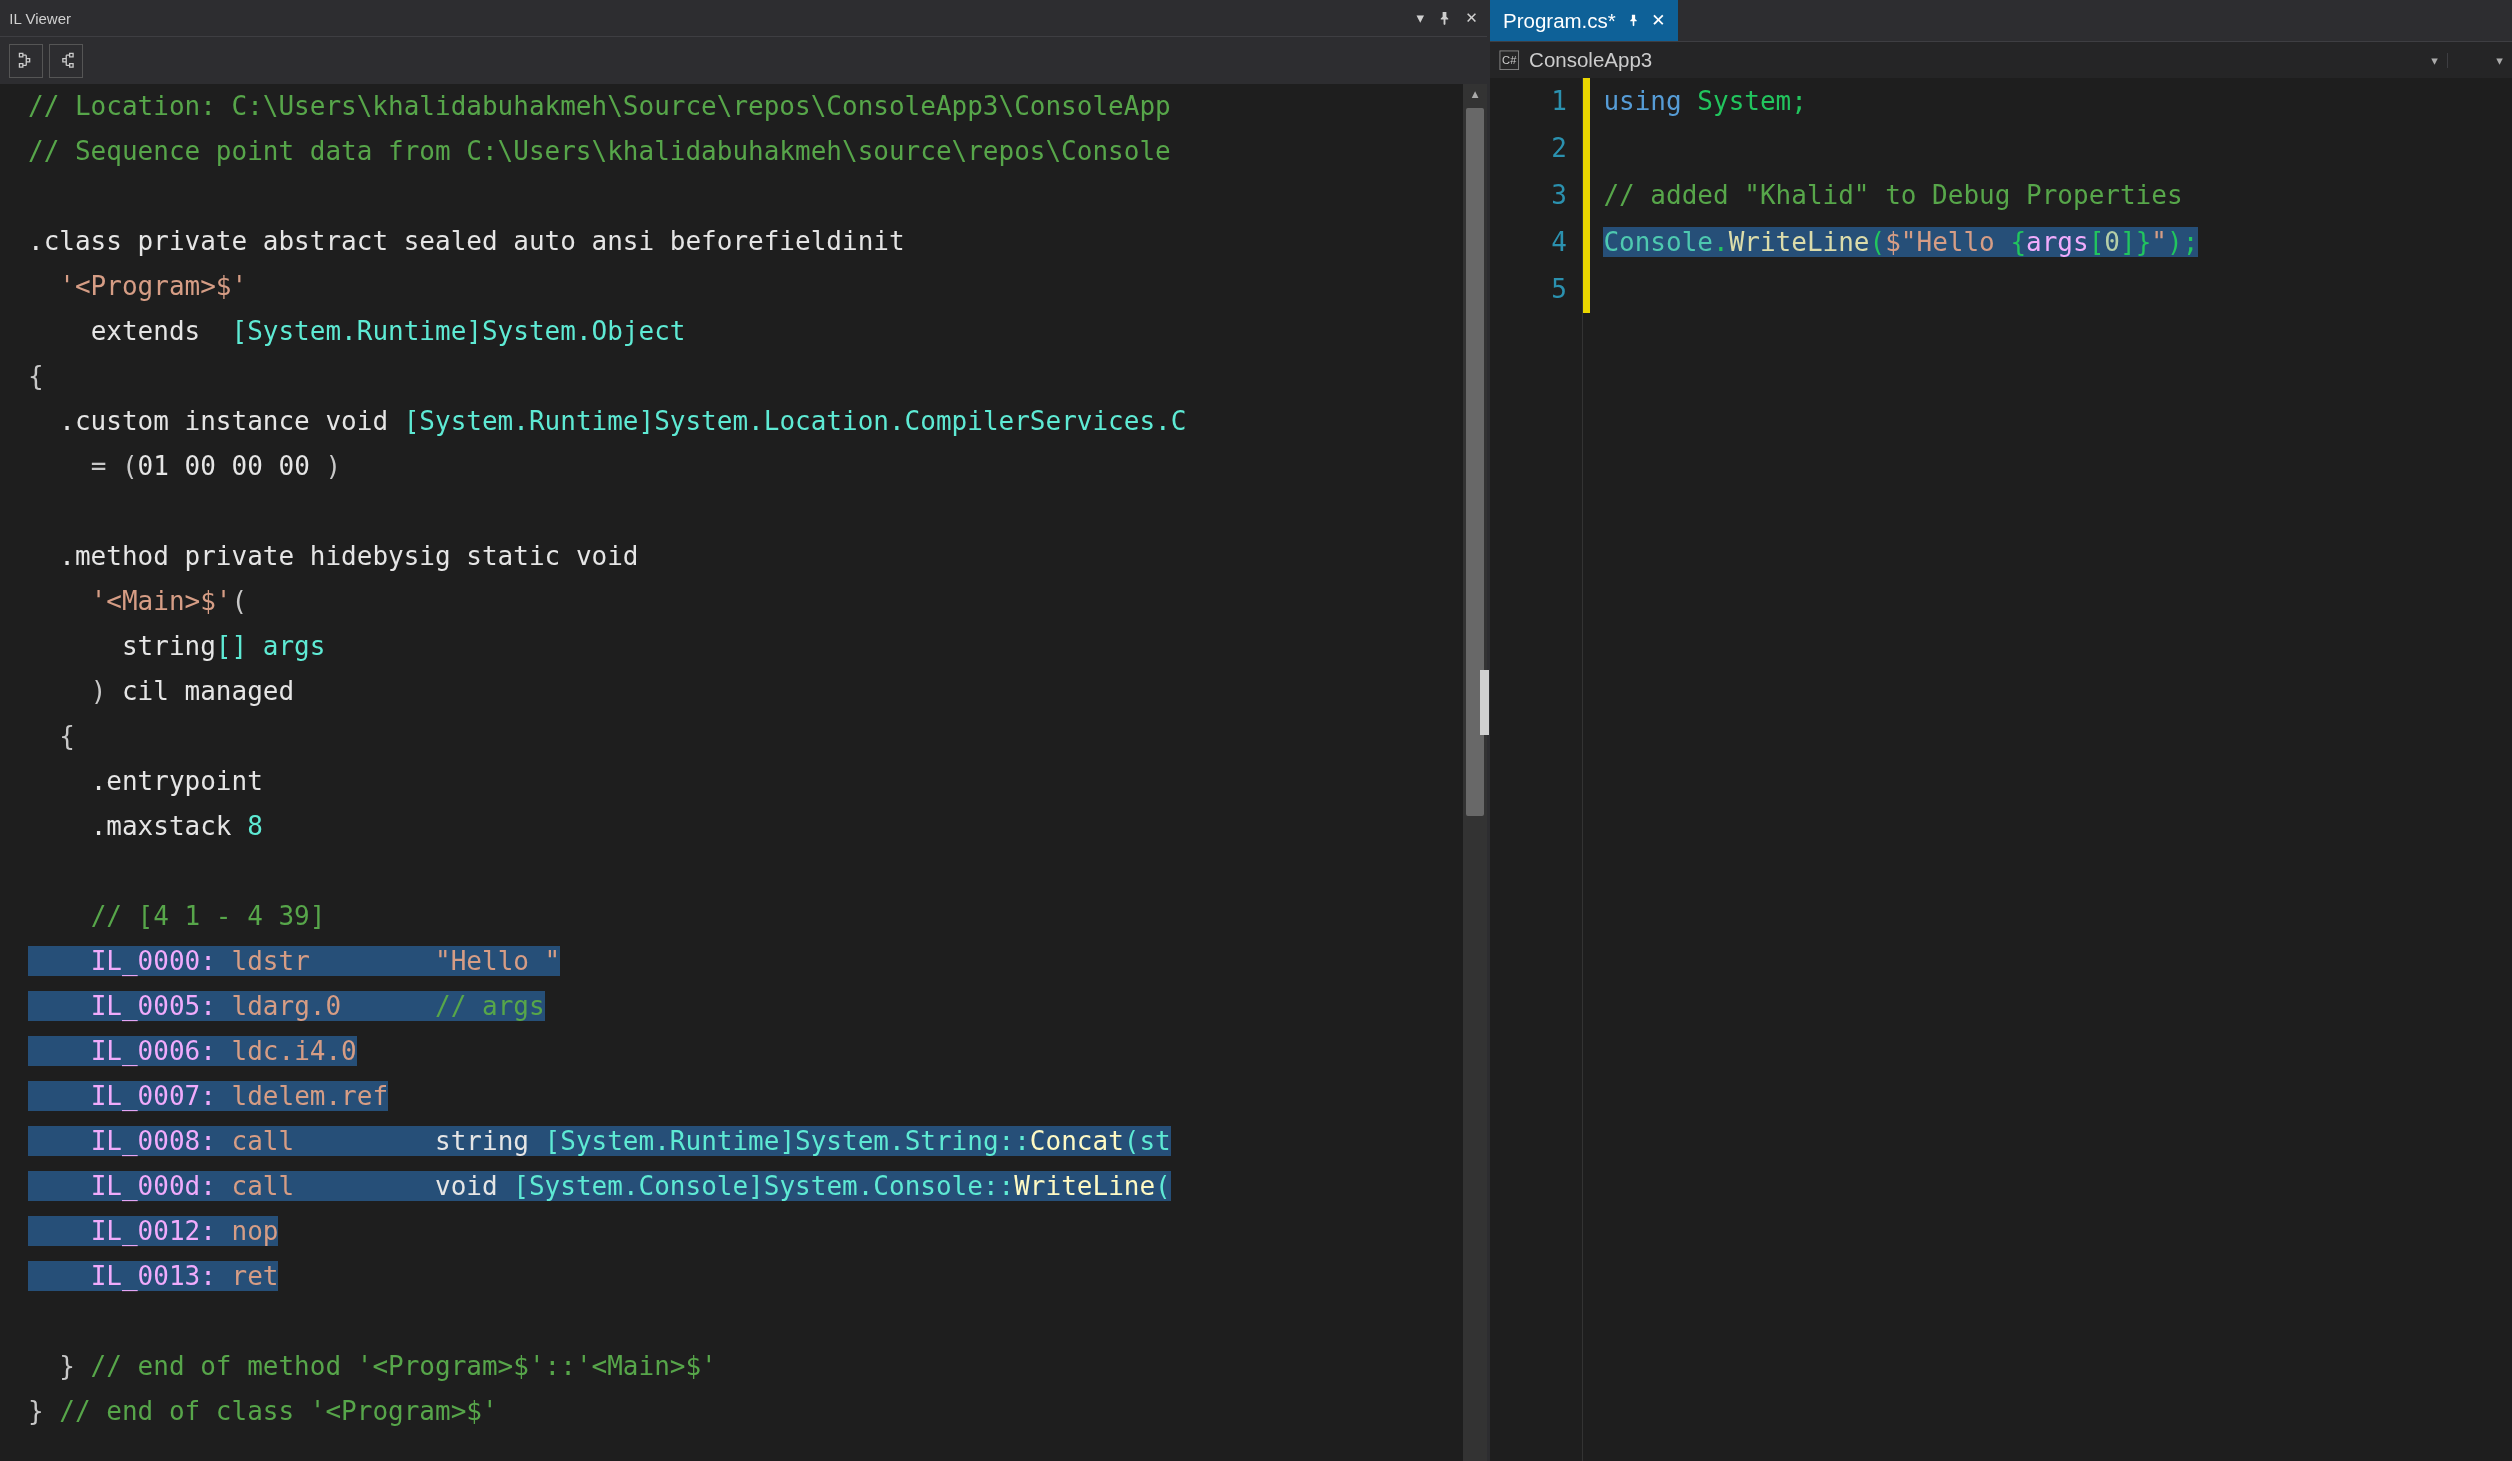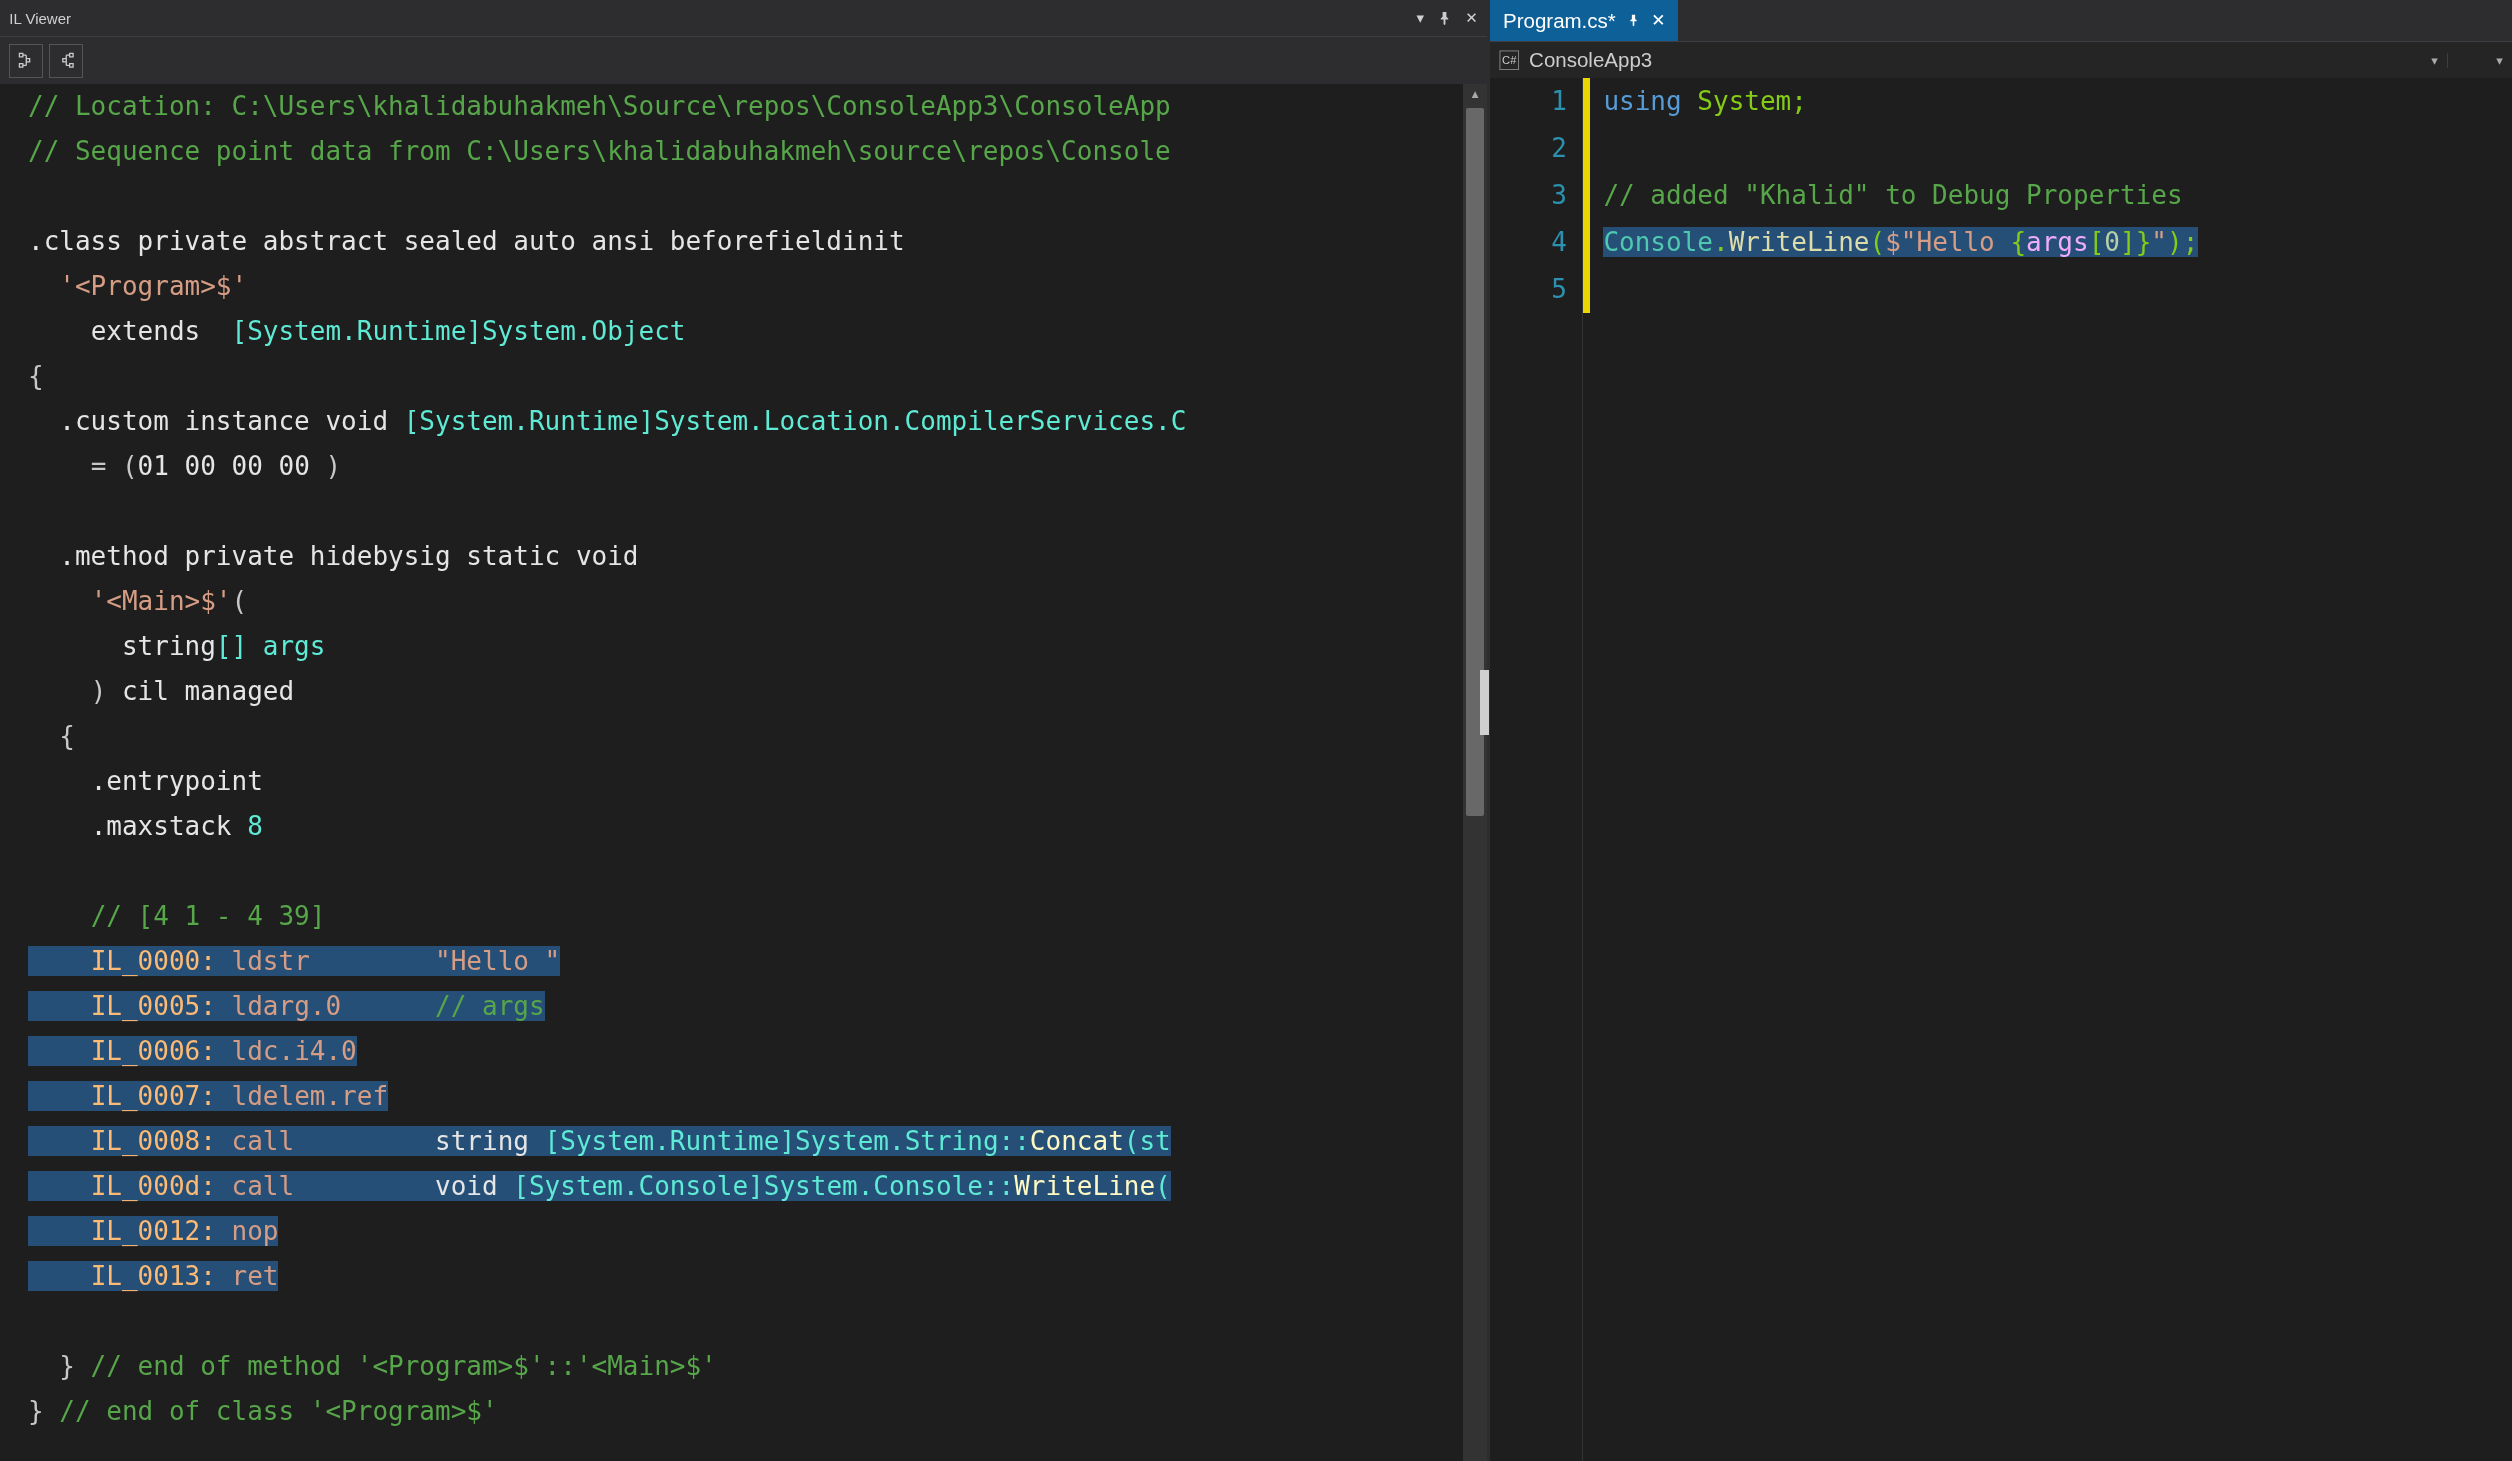--- a/index.html
+++ b/index.html
@@ -108,21 +108,21 @@
   top: 670px;
   width: 9.3px;
   height: 65px;
   background: #d0d0d0;
 }
 
 .c-comment { color: #57A64A; }
 .c-keyword { color: #e5e5e5; }
 .c-string  { color: #D69D85; }
 .c-op      { color: #C8C8C8; }
-.c-offset  { color: #fdba74; }
+.c-offset  { color: #f0abfc; }
 .c-opcode  { color: #D69D85; }
 .c-method  { color: #fef9c3; }
 .c-plain   { color: #5eead4; }
 
 .hl { background: #264f78; display: inline; }
 
 
 .tabbar {
   height: 41px;
   background: #2d2d30;
@@ -189,21 +189,21 @@
 .modbar .mod { width: 7.4px; height: 47px; }
 .modbar .mod.y { background: #ead600; }
 .editor-cs {
   flex: 1;
   padding-left: 13px;
 }
 .editor-cs pre { white-space: pre; }
 
 .cs-key { color: #569cd6; }
 .cs-type { color: #4ec9b0; }
-.cs-plain { color: #84cc16; }
+.cs-plain { color: #22c55e; }
 .cs-cmt { color: #57a64a; }
 .cs-str { color: #d69d85; }
 .cs-method { color: #dcdcaa; }
 .cs-var { color: #f0abfc; text-align: right; }
 .cs-num { color: #b5cea8; }
 .sel { background: #264f78; }
 </style>
 </head>
 <body>
 

